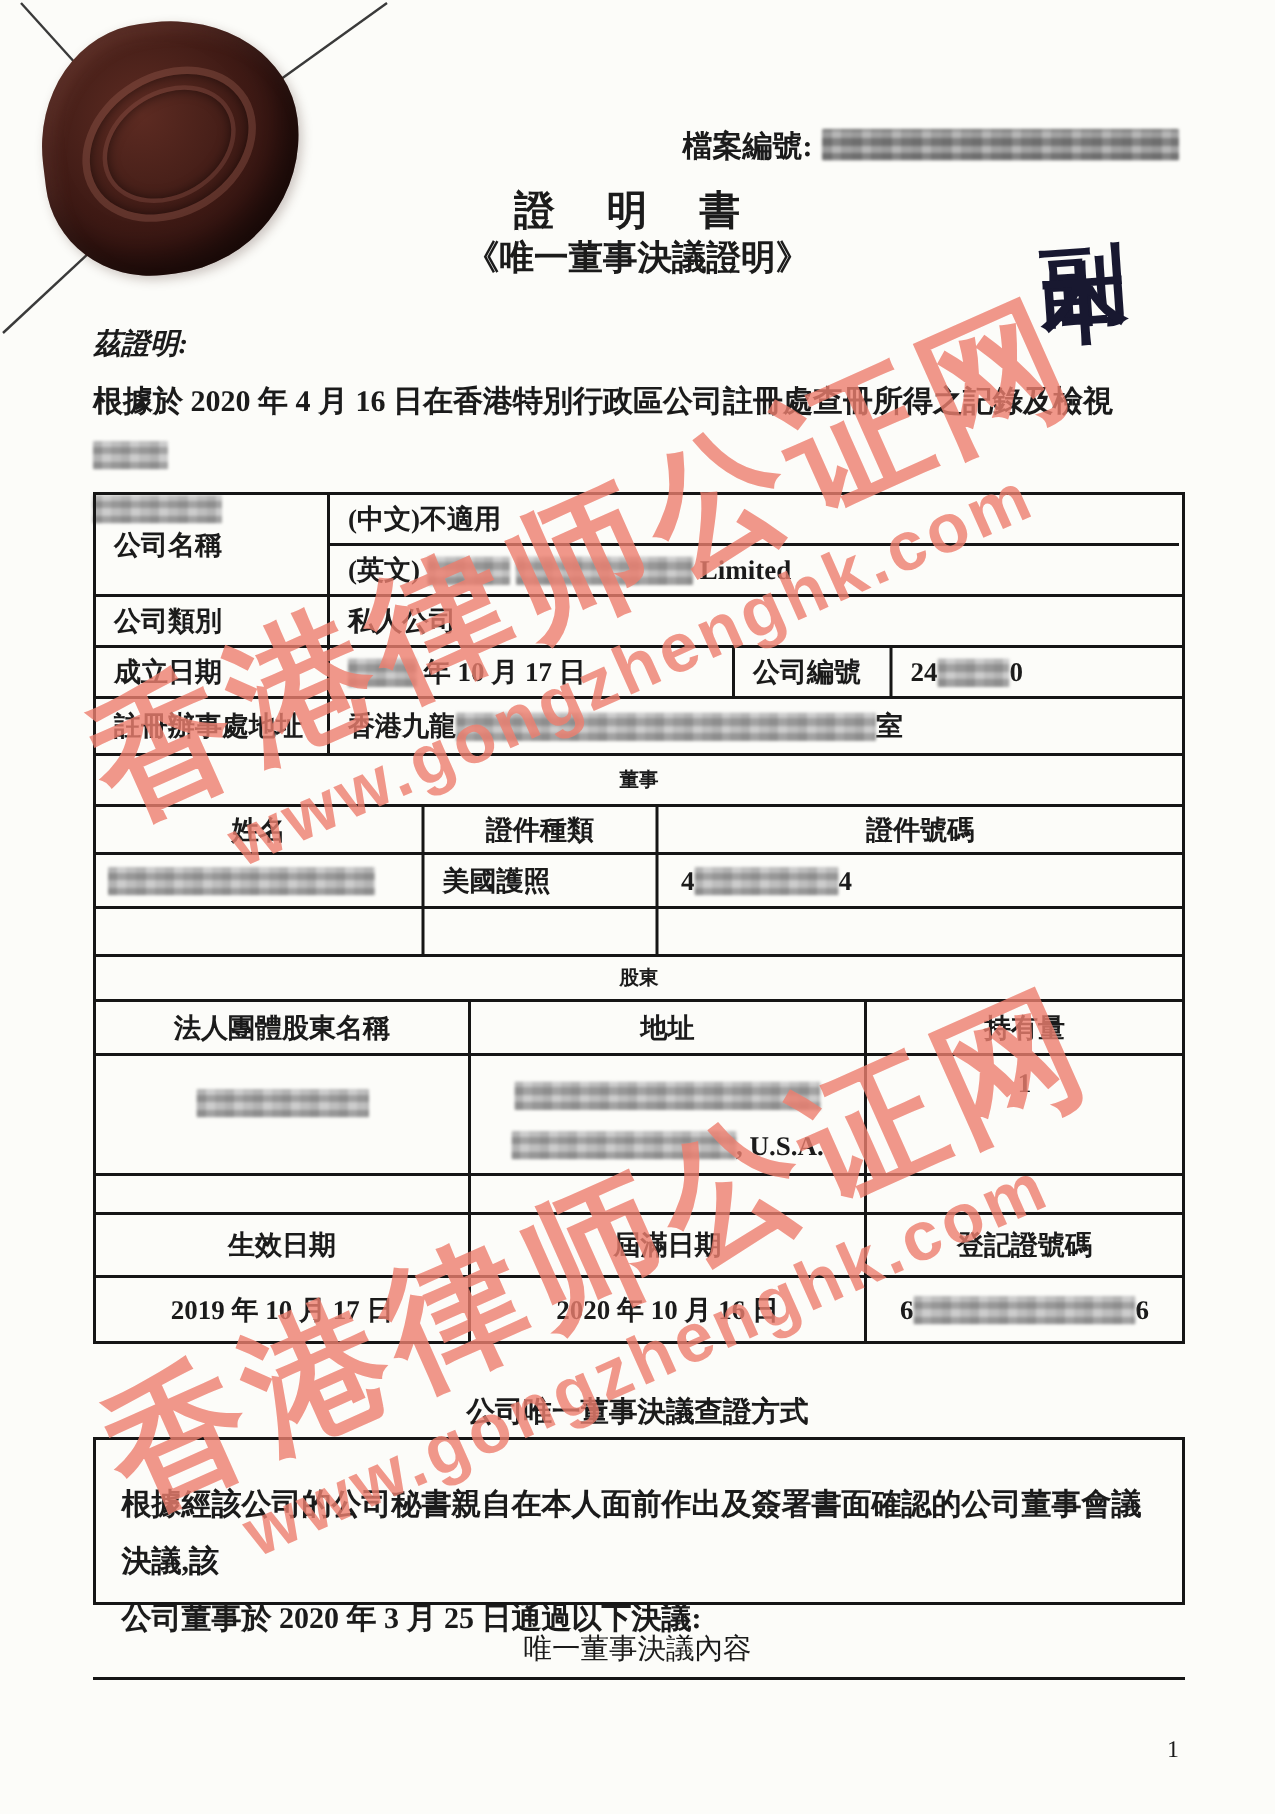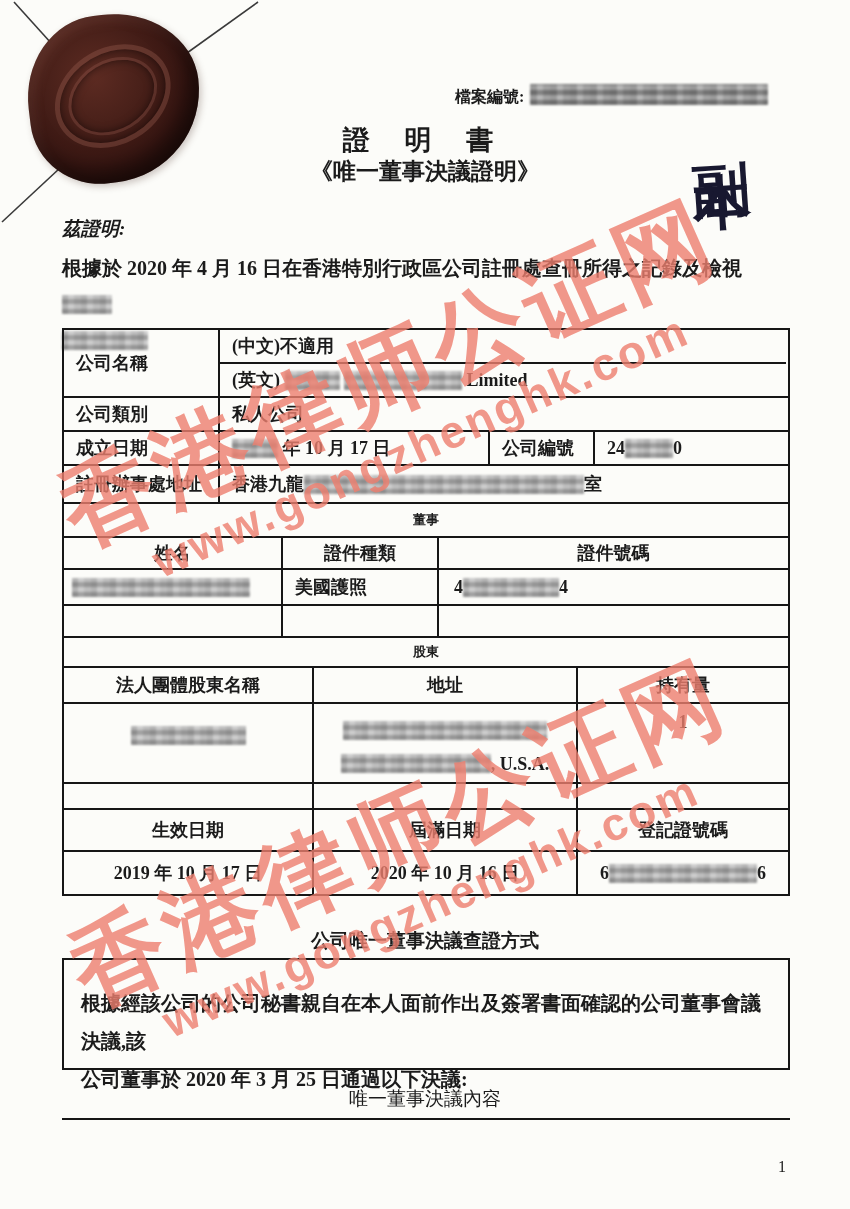--- a/index.html
+++ b/index.html
@@ -22,21 +22,21 @@
     transform:rotate(-7deg);
   }
   .seal-ring {
     position:absolute; left:24px; top:34px; width:122px; height:96px;
     border:5px solid rgba(150,92,80,.38); border-radius:50%;
     transform:rotate(-24deg);
     box-shadow:inset 0 0 8px rgba(0,0,0,.5);
   }
   .seal-ring.inner { left:38px; top:46px; width:94px; height:72px; border-width:3px; border-color:rgba(160,100,88,.28); }
   
-  .fileno-row { position:absolute; left:455px; top:84px; z-index:2; font-weight:bold; font-size:16px; white-space:nowrap; }
+  .fileno-row { position:absolute; left:455px; top:84px; z-index:2; font-weight:bold; font-size:20px; white-space:nowrap; }
   .fileno-row .rx { margin-left:6px; }
   .doc-title { position:absolute; left:0; top:122px; width:100%; text-align:center; font-size:27px; font-weight:bold; letter-spacing:14px; z-index:2; }
   .doc-subtitle { position:absolute; left:0; top:156px; width:100%; text-align:center; font-size:23px; font-weight:bold; z-index:2; }
   .copy-stamp {
     position:absolute; left:688px; top:116px; z-index:4;
     writing-mode:vertical-rl; text-orientation:upright;
     font-family:"Liberation Sans","DejaVu Sans",sans-serif;
     font-size:58px; font-weight:bold; letter-spacing:10px; line-height:1;
     color:#181830; transform:rotate(-4deg);
   }

